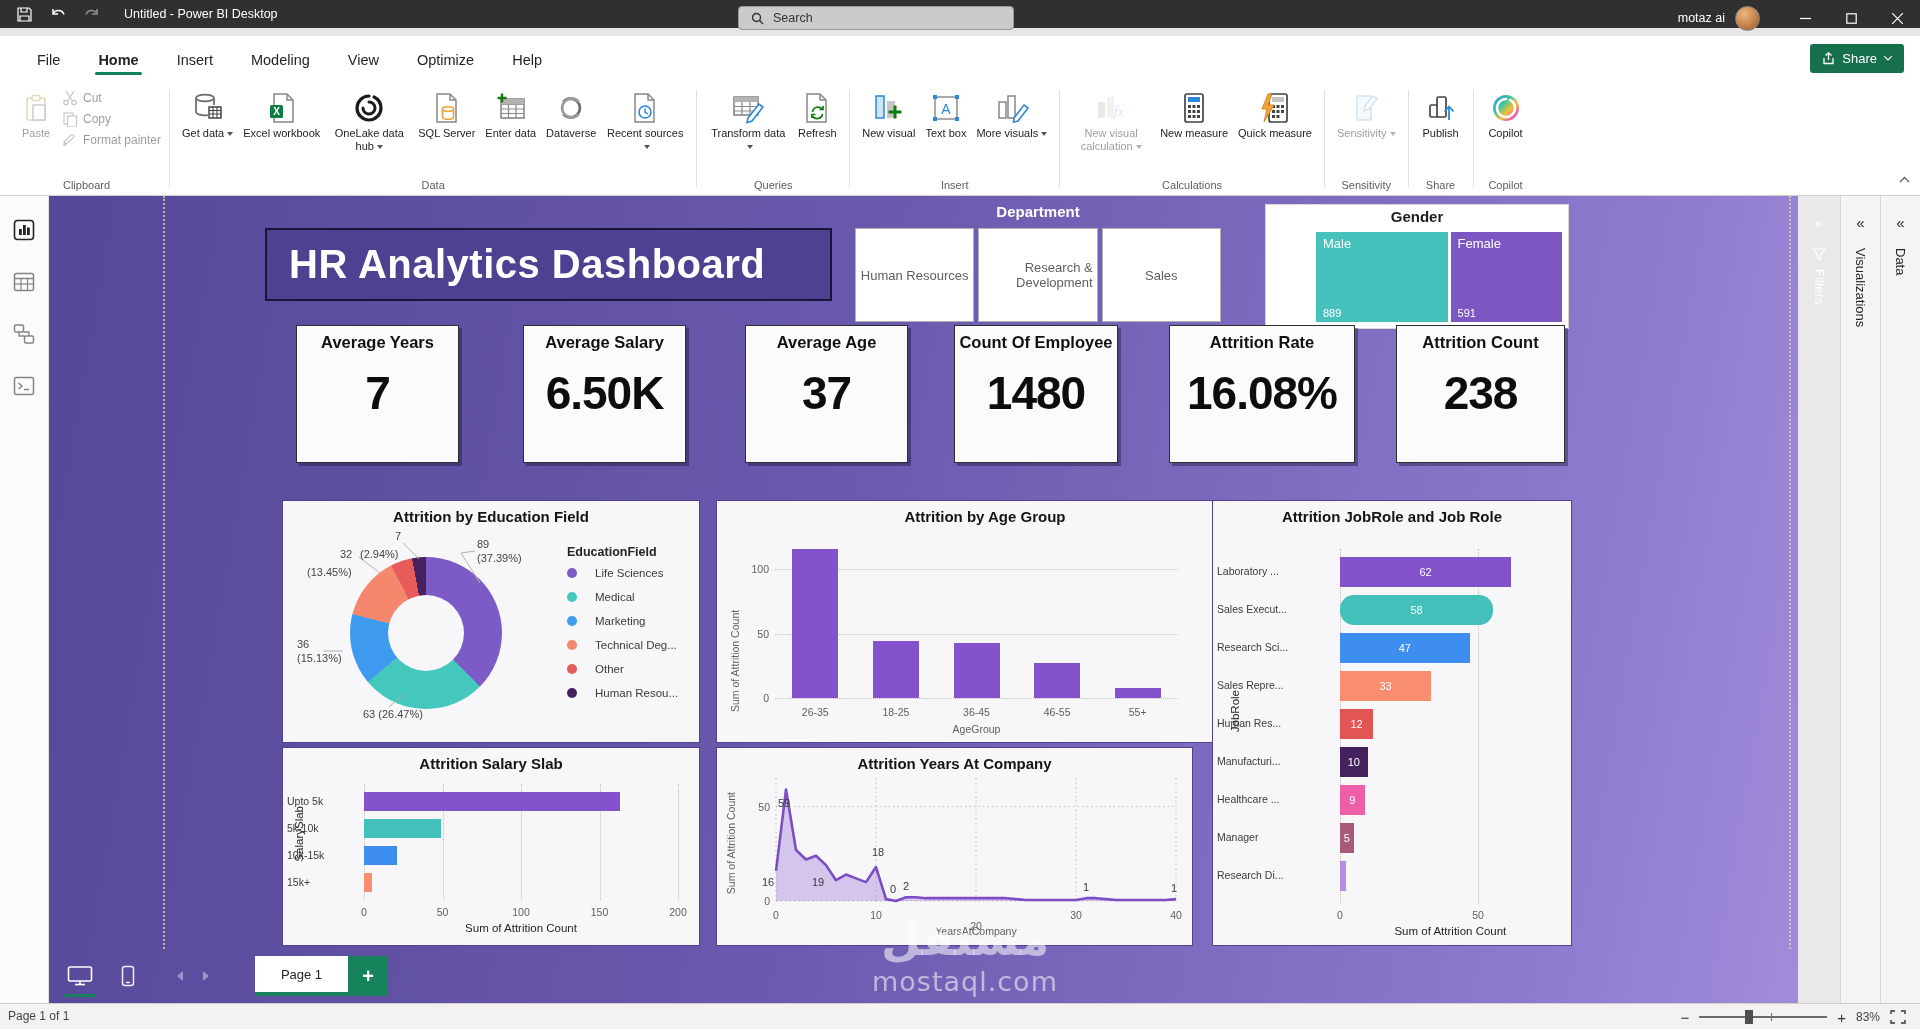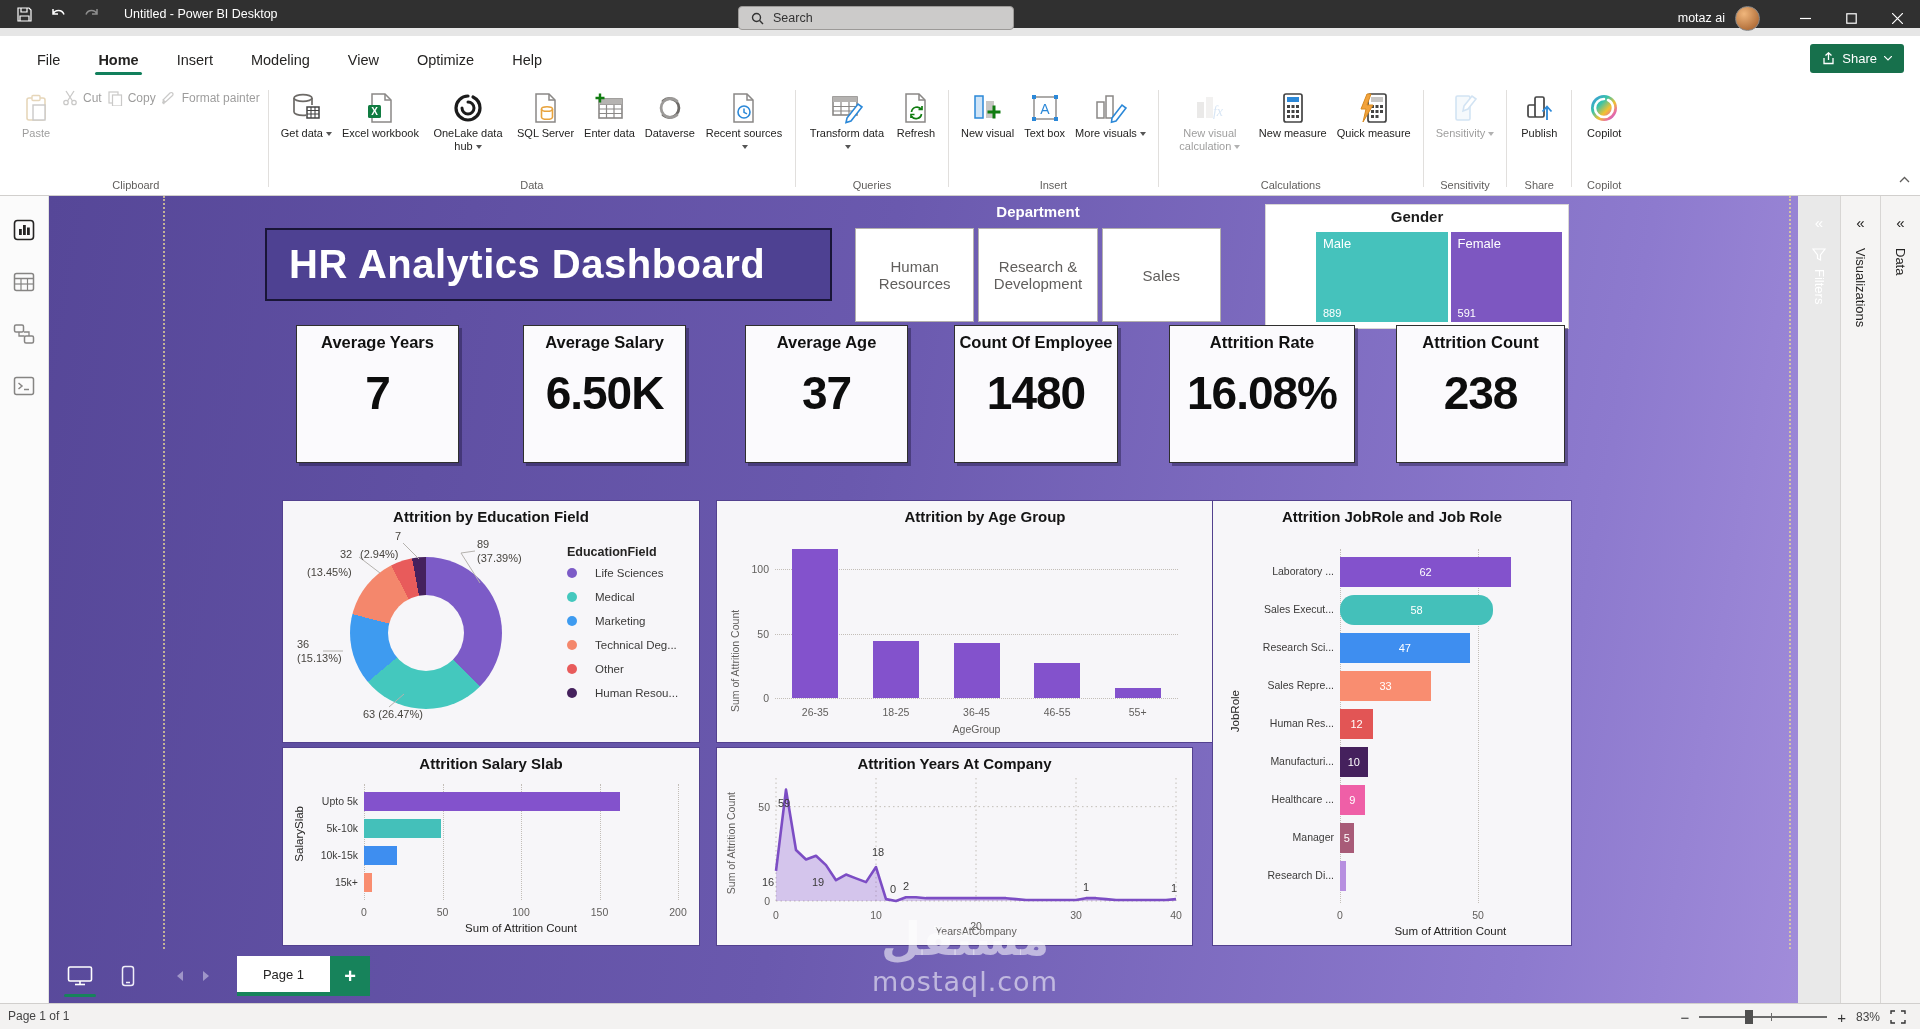--- a/index.html
+++ b/index.html
@@ -31,59 +31,59 @@
   .ribbon { position:absolute; left:0; top:82px; width:1920px; height:114px; background:#fff; border-bottom:1px solid #d1cfcd; display:flex; align-items:stretch; padding-left:6px; }
   .rb-group { display:flex; flex-direction:column; justify-content:space-between; padding:6px 6px 2px; }
   .rb-items { display:flex; align-items:flex-start; gap:2px; flex:1; }
   .rb-glabel { text-align:center; font-size:11px; color:#605e5c; padding:3px 0 2px; }
   .rb-sep { width:1px; background:#e1dfdd; margin:8px 2px; }
   .rb-item { display:flex; flex-direction:column; align-items:center; min-width:48px; max-width:86px; padding:4px 4px 2px; border-radius:3px; cursor:pointer; }
   .rb-item.disabled { opacity:.45; cursor:default; }
   .rb-ic { height:32px; display:flex; align-items:center; justify-content:center; margin-bottom:3px; }
   .rb-lb { font-size:11px; color:#252423; text-align:center; line-height:13px; }
   .drop { display:inline-block; width:0; height:0; border-left:3.5px solid transparent; border-right:3.5px solid transparent; border-top:4px solid #555; vertical-align:middle; margin-left:3px; }
-  .clip-col { display:flex; flex-direction:row; justify-content:center; gap:5px; padding-top:2px; }
+  .clip-col { display:flex; flex-direction:column; justify-content:center; gap:5px; padding-top:2px; }
   .clip-small { display:flex; align-items:center; gap:5px; font-size:12px; color:#252423; opacity:.45; cursor:default; white-space:nowrap; }
   .rb-collapse { position:absolute; right:10px; top:176px; color:#605e5c; cursor:pointer; }
 
   
   .main { position:absolute; left:0; top:196px; width:1920px; height:807px; display:flex; }
   .toolstrip { width:49px; background:#fbfbfb; border-right:1px solid #e1e1e1; display:flex; flex-direction:column; align-items:center; padding-top:22px; gap:28px; }
   .ts-icon { width:24px; height:24px; cursor:pointer; opacity:.75; }
   .ts-icon.active { opacity:1; }
 
   .canvas { position:relative; width:1749px; height:807px; background:linear-gradient(100deg,#564798 0%,#6a59ae 45%,#8d7ace 85%,#a18cda 100%); overflow:hidden; }
   .page-edge { position:absolute; top:0; height:753px; width:0; border-left:2px dotted rgba(231,214,150,.75); }
 
   
   .dash-title { position:absolute; left:216px; top:32px; width:567px; height:73px; background:#4e4192; border:2px solid #191537; color:#fff; font-size:40px; font-weight:bold; display:flex; align-items:center; padding-left:22px; letter-spacing:.5px; }
   .slicer-header { position:absolute; font-size:15px; font-weight:bold; text-align:center; }
   .dept-row { position:absolute; left:806px; top:32px; width:366px; height:94px; display:flex; gap:4px; }
-  .dept-box { flex:1; background:#fff; border:1px solid #b3b0ad; color:#605e5c; font-size:15px; display:flex; align-items:center; justify-content:center; text-align:center; padding:4px; cursor:pointer; }
+  .dept-box { flex:1; background:#fff; border:1px solid #b3b0ad; color:#605e5c; font-size:13px; display:flex; align-items:center; justify-content:center; text-align:right; padding:4px; cursor:pointer; }
   .gender-panel { position:absolute; left:1216px; top:8px; width:304px; height:125px; background:#fff; border:1px solid #d9d7d5; }
   .gender-title { text-align:center; font-size:15px; font-weight:bold; color:#1b1b1b; padding-top:3px; }
   .gender-row { position:absolute; left:6px; top:27px; right:6px; bottom:6px; display:flex; gap:3px;padding-left:44px; }
   .gender-box { position:relative; color:#fff; cursor:pointer; }
   .gender-box .glabel { position:absolute; left:7px; top:4px; font-size:13px; }
   .gender-box .gcount { position:absolute; left:7px; bottom:3px; font-size:11px; }
 
   .kpi { position:absolute; background:#fbfafd; border:1px solid #2f2f2f; box-shadow:3px 3px 0 rgba(25,18,55,.4); text-align:center; cursor:pointer; }
   .kpi .kt { font-size:16.5px; font-weight:bold; color:#111; padding-top:7px; }
   .kpi .kv { font-size:46px; font-weight:bold; color:#0d0d0d; margin-top:14px; letter-spacing:-1px; }
 
   .panel { position:absolute; background:#f7f6f9; border:1px solid #53418f; }
   .panel-title { text-align:center; font-size:15px; font-weight:bold; color:#141414; padding-top:7px; }
 
   .tick { position:absolute; font-size:10.5px; color:#605e5c; }
   .axis-label { position:absolute; font-size:11px; color:#3b3a39; }
   .vlabel { writing-mode:vertical-rl; transform:rotate(180deg); }
   .gridh { position:absolute; border-top:1px dotted #c3beb8; }
   .gridv { position:absolute; border-left:1px dotted #c3beb8; }
   .bar { position:absolute; }
-  .hbar-label { position:absolute; font-size:10.5px; color:#3b3a39; text-align:right; }
+  .hbar-label { position:absolute; font-size:10.5px; color:#3b3a39; text-align:left; }
   .hbar-val { position:absolute; width:100%; text-align:center; color:#fff; font-size:11px; top:50%; transform:translateY(-50%); }
 
   .donut { position:absolute; border-radius:50%; }
   .donut-hole { position:absolute; border-radius:50%; background:#f7f6f9; }
   .dlabel { position:absolute; font-size:11px; color:#47443f; line-height:14px; white-space:pre; }
   .legend { position:absolute; }
   .legend-title { font-size:12.5px; font-weight:bold; color:#252423; margin-bottom:8px; }
   .legend-item { display:flex; align-items:center; gap:18px; font-size:11.5px; color:#3b3a39; margin-bottom:12px; cursor:pointer; }
   .legend-dot { width:10px; height:10px; border-radius:50%; flex:none; }
 
@@ -93,21 +93,21 @@
   .strip-white { background:#f5f4f3; border-left:1px solid #d8d6d4; color:#252423; }
   .strip .chev { position:absolute; top:18px; left:0; width:100%; text-align:center; font-size:15px; cursor:pointer; }
   .strip .vtext { position:absolute; top:52px; left:0; width:100%; display:flex; flex-direction:column; align-items:center; gap:8px; font-size:13px; }
   .strip .vtext span { writing-mode:vertical-rl; }
 
   
   .pagebar { position:absolute; left:0; bottom:0; width:100%; height:54px; display:flex; align-items:center; }
   .pb-icon { position:relative; width:34px; height:34px; display:flex; align-items:center; justify-content:center; cursor:pointer; }
   .pb-icon.active::after { content:""; position:absolute; left:1px; right:1px; bottom:-4px; height:3px; background:#17835b; border-radius:2px; }
   .pb-arrow { width:26px; height:34px; display:flex; align-items:center; justify-content:center; opacity:.55; cursor:default; }
-  .pb-tab { margin-left:18px; width:93px; height:40px; background:#fff; color:#252423; font-size:13px; display:flex; align-items:center; justify-content:center; border-bottom:4px solid #17835b; cursor:pointer; }
+  .pb-tab { margin-left:36px; width:93px; height:40px; background:#fff; color:#252423; font-size:13px; display:flex; align-items:center; justify-content:center; border-bottom:4px solid #17835b; cursor:pointer; }
   .pb-add { width:40px; height:40px; background:#17835b; color:#fff; display:flex; align-items:center; justify-content:center; font-size:20px; font-weight:bold; cursor:pointer; }
 
   
   .statusbar { position:absolute; left:0; top:1003px; width:1920px; height:26px; background:#f3f2f1; border-top:1px solid #d1cfcd; font-size:12px; color:#444; }
   .sb-left { position:absolute; left:8px; top:5px; }
   .sb-zoom { position:absolute; right:14px; top:0; height:26px; display:flex; align-items:center; gap:10px; }
   .zoom-track { position:relative; width:128px; height:2px; background:#6b6b6b; }
   .zoom-thumb { position:absolute; left:46px; top:-6px; width:8px; height:14px; background:#4f4f4f; cursor:pointer; }
   .zoom-notch { position:absolute; left:72px; top:-3px; width:1px; height:8px; background:#6b6b6b; }
   .zoom-btn { font-size:15px; color:#333; cursor:pointer; line-height:1; }

